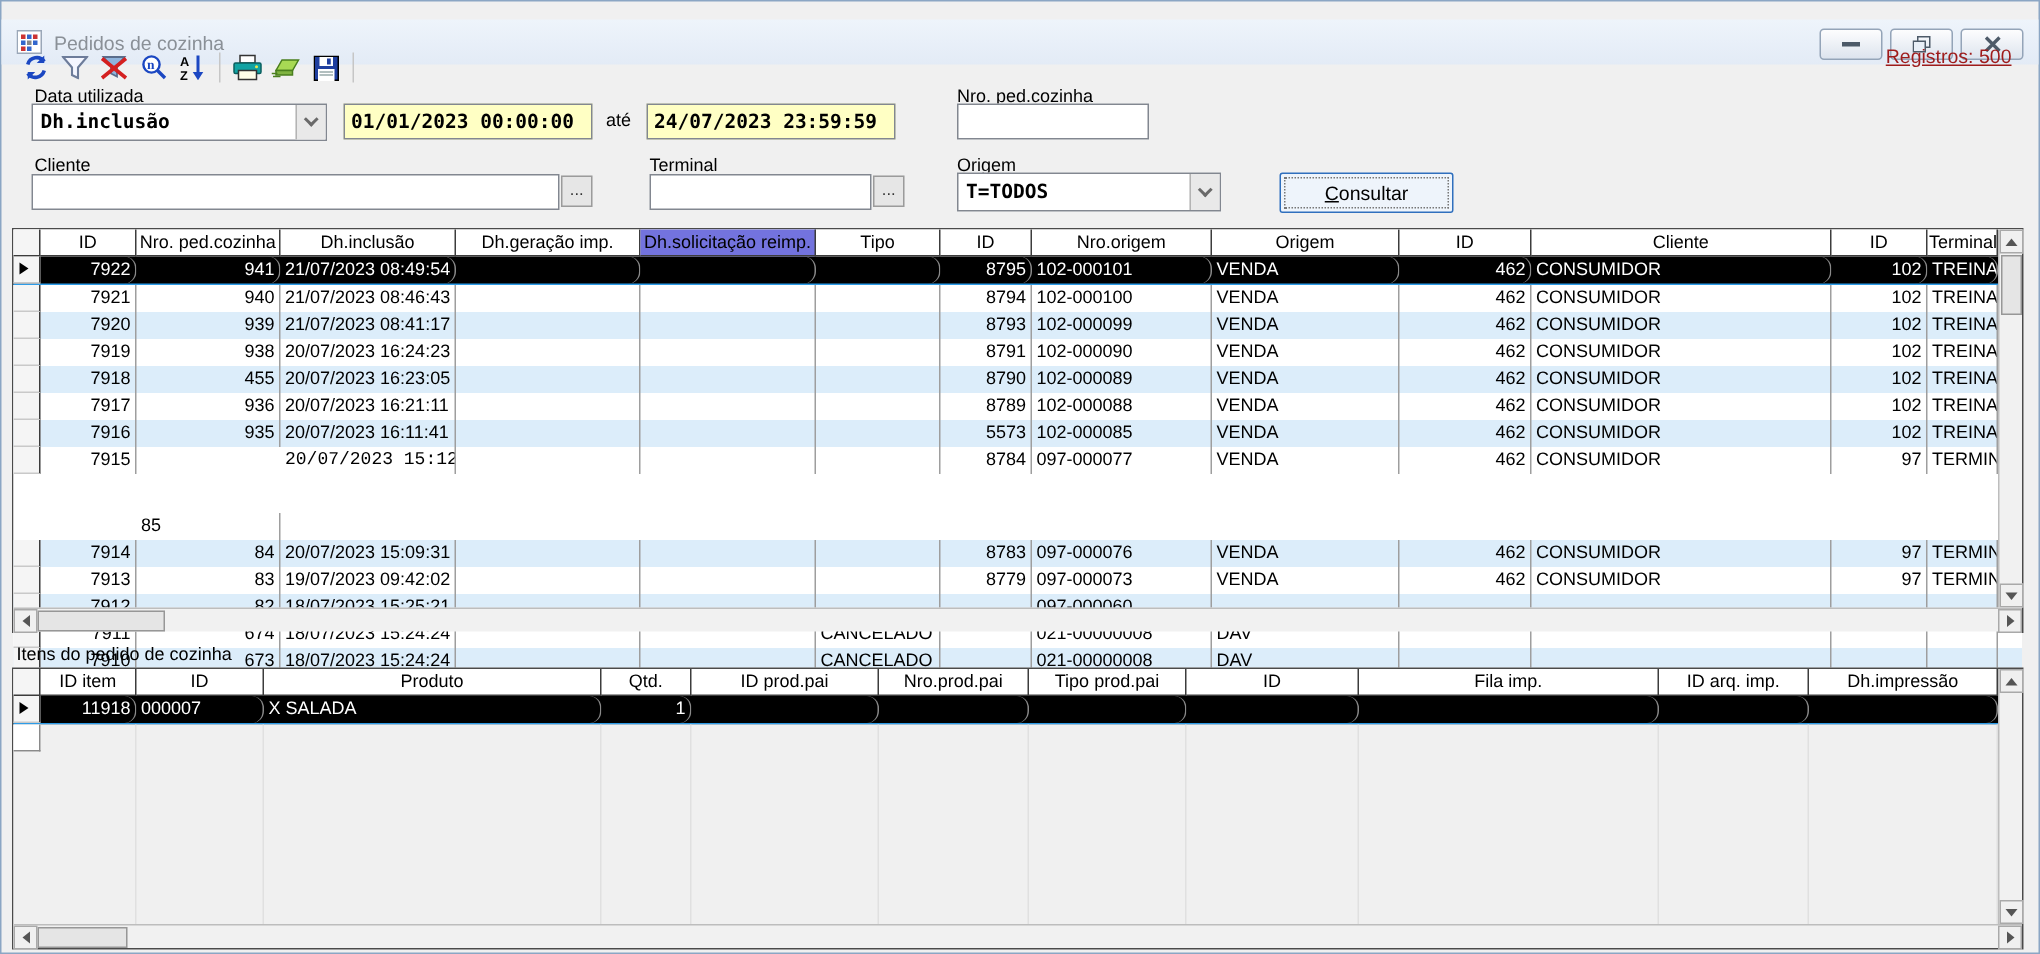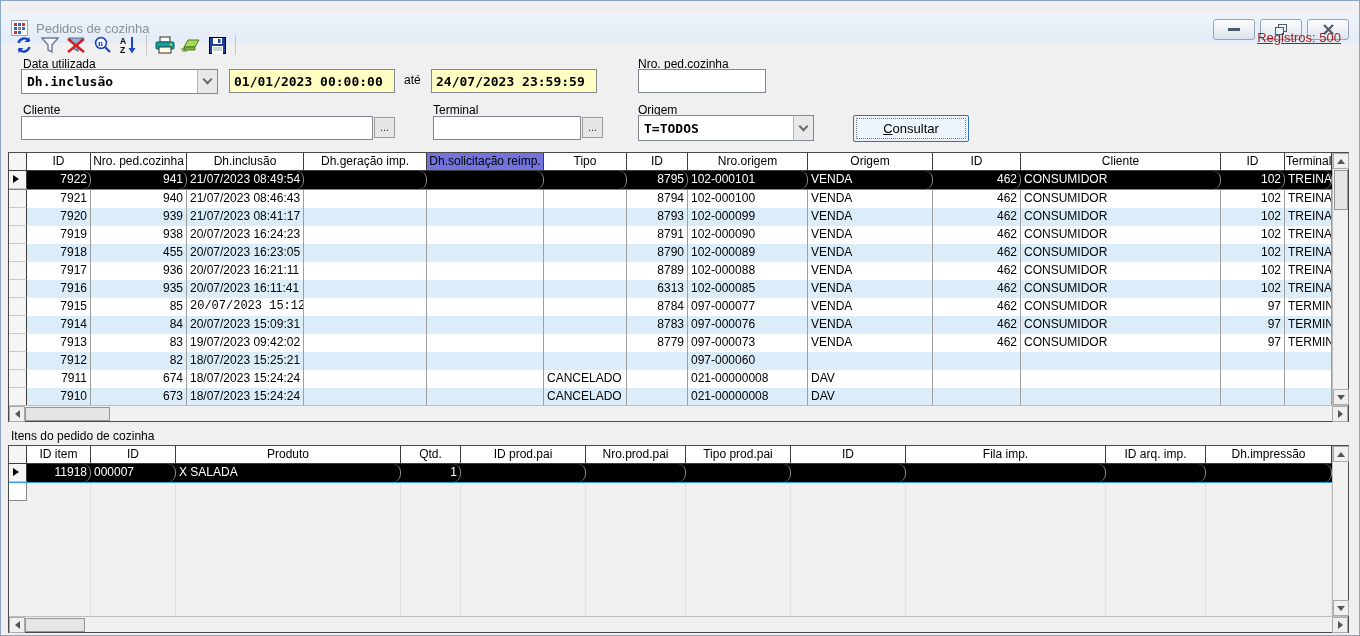--- a/index.html
+++ b/index.html
@@ -330,32 +330,32 @@
           <div class="g-cell" style="width: 47px; text-align: left;">TREINAM</div>
         </div>
         <div class="g-row alt">
           <div class="g-gut"></div>
           <div class="g-cell" style="width: 64px; text-align: right;">7916</div>
           <div class="g-cell" style="width: 96px; text-align: right;">935</div>
           <div class="g-cell" style="width: 117px; text-align: left;">20/07/2023 16:11:41</div>
           <div class="g-cell" style="width: 123px; text-align: left;"></div>
           <div class="g-cell" style="width: 117px; text-align: left;"></div>
           <div class="g-cell" style="width: 83px; text-align: left;"></div>
-          <div class="g-cell" style="width: 61px; text-align: right;">6313</div>
+          <div class="g-cell" style="width: 61px; text-align: right;">5573</div>
           <div class="g-cell" style="width: 120px; text-align: left;">102-000085</div>
           <div class="g-cell" style="width: 125px; text-align: left;">VENDA</div>
           <div class="g-cell" style="width: 88px; text-align: right;">462</div>
           <div class="g-cell" style="width: 200px; text-align: left;">CONSUMIDOR</div>
           <div class="g-cell" style="width: 64px; text-align: right;">102</div>
           <div class="g-cell" style="width: 47px; text-align: left;">TREINAM</div>
         </div>
         <div class="g-row">
           <div class="g-gut"></div>
           <div class="g-cell" style="width: 64px; text-align: right;">7915</div>
-          <div class="g-cell" style="width: 96px; text-align: right;">85</div>
+          <div class="g-cell" style="width: 96px; text-align: left; margin-top: 44px;">85</div>
           <div class="g-cell" style="width: 117px; text-align: left; font-family: Liberation Mono, monospace;">20/07/2023 15:12:54</div>
           <div class="g-cell" style="width: 123px; text-align: left;"></div>
           <div class="g-cell" style="width: 117px; text-align: left;"></div>
           <div class="g-cell" style="width: 83px; text-align: left;"></div>
           <div class="g-cell" style="width: 61px; text-align: right;">8784</div>
           <div class="g-cell" style="width: 120px; text-align: left;">097-000077</div>
           <div class="g-cell" style="width: 125px; text-align: left;">VENDA</div>
           <div class="g-cell" style="width: 88px; text-align: right;">462</div>
           <div class="g-cell" style="width: 200px; text-align: left;">CONSUMIDOR</div>
           <div class="g-cell" style="width: 64px; text-align: right;">97</div>

